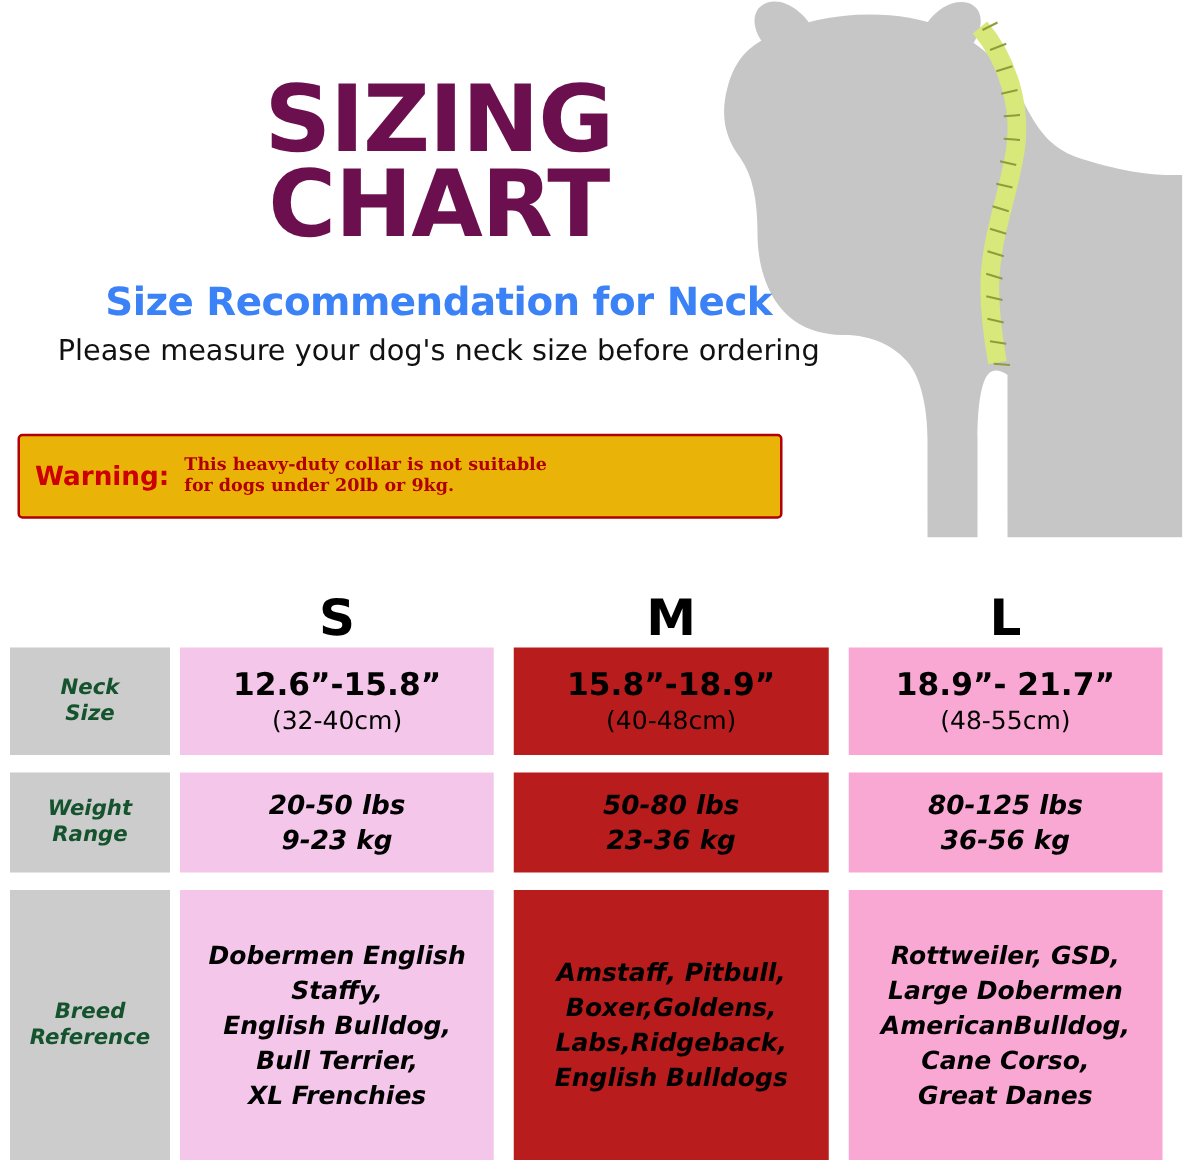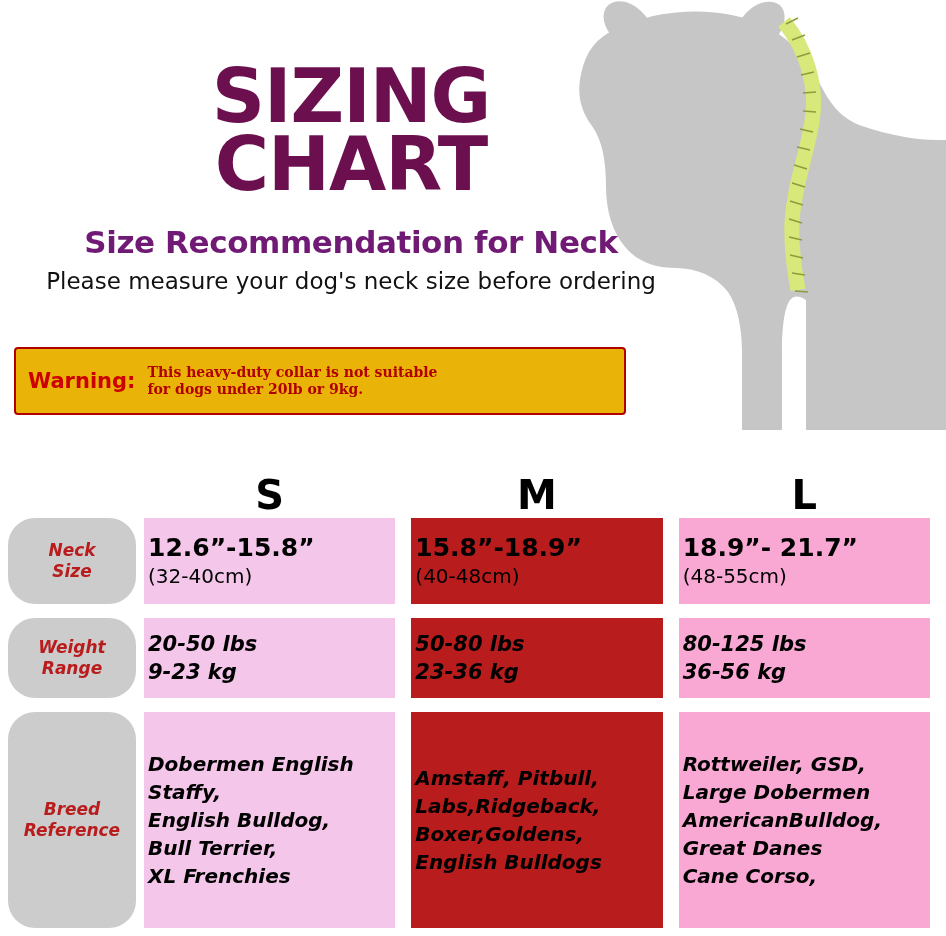--- a/index.html
+++ b/index.html
@@ -46,21 +46,21 @@
     color: #6b0f4e;
     font-size: 74px;
     line-height: 0.92;
     letter-spacing: -1px;
   }
   .subtitle {
     margin-top: 26px;
     font-family: "DejaVu Sans", sans-serif;
     font-weight: bold;
     font-size: 31px;
-    color: #701a75;
+    color: #3b82f6;
     letter-spacing: -0.4px;
   }
   .instruction {
     margin-top: 8px;
     font-family: "DejaVu Sans", sans-serif;
     font-size: 23px;
     color: #111111;
   }
 
   
@@ -129,32 +129,31 @@
     flex: 0 0 128px;
     background: #cccccc;
     display: flex;
     align-items: center;
     justify-content: center;
     text-align: center;
     font-family: "DejaVu Sans", sans-serif;
     font-weight: bold;
     font-style: italic;
     font-size: 17px;
-    color: #b91c1c;
+    color: #14532d;
     line-height: 1.25;
     box-sizing: border-box;
     padding: 4px;
-    border-radius: 27px;
   }
   .cell {
     flex: 1 1 0;
     margin: 0 8px;
     display: flex;
     flex-direction: column;
-    align-items: flex-start;
+    align-items: center;
     justify-content: center;
     text-align: center;
     box-sizing: border-box;
     padding: 6px 4px;
     color: #000000;
   }
   .cell.pink { background: #f4c7ea; }
   .cell.blue { background: #b91c1c; }
   .cell.green { background: #f9a8d4; }
 
@@ -289,27 +288,27 @@
       </div>
       <div class="cell pink">
         <div class="breed-line">Dobermen English</div>
         <div class="breed-line">Staffy,</div>
         <div class="breed-line">English Bulldog,</div>
         <div class="breed-line">Bull Terrier,</div>
         <div class="breed-line">XL Frenchies</div>
       </div>
       <div class="cell blue">
         <div class="breed-line">Amstaff, Pitbull,</div>
+        <div class="breed-line">Boxer,Goldens,</div>
         <div class="breed-line">Labs,Ridgeback,</div>
-        <div class="breed-line">Boxer,Goldens,</div>
         <div class="breed-line">English Bulldogs</div>
       </div>
       <div class="cell green">
         <div class="breed-line">Rottweiler, GSD,</div>
         <div class="breed-line">Large Dobermen</div>
         <div class="breed-line">AmericanBulldog,</div>
+        <div class="breed-line">Cane Corso,</div>
         <div class="breed-line">Great Danes</div>
-        <div class="breed-line">Cane Corso,</div>
       </div>
     </div>
 
   </div>
 </div>
 
 </body></html>

